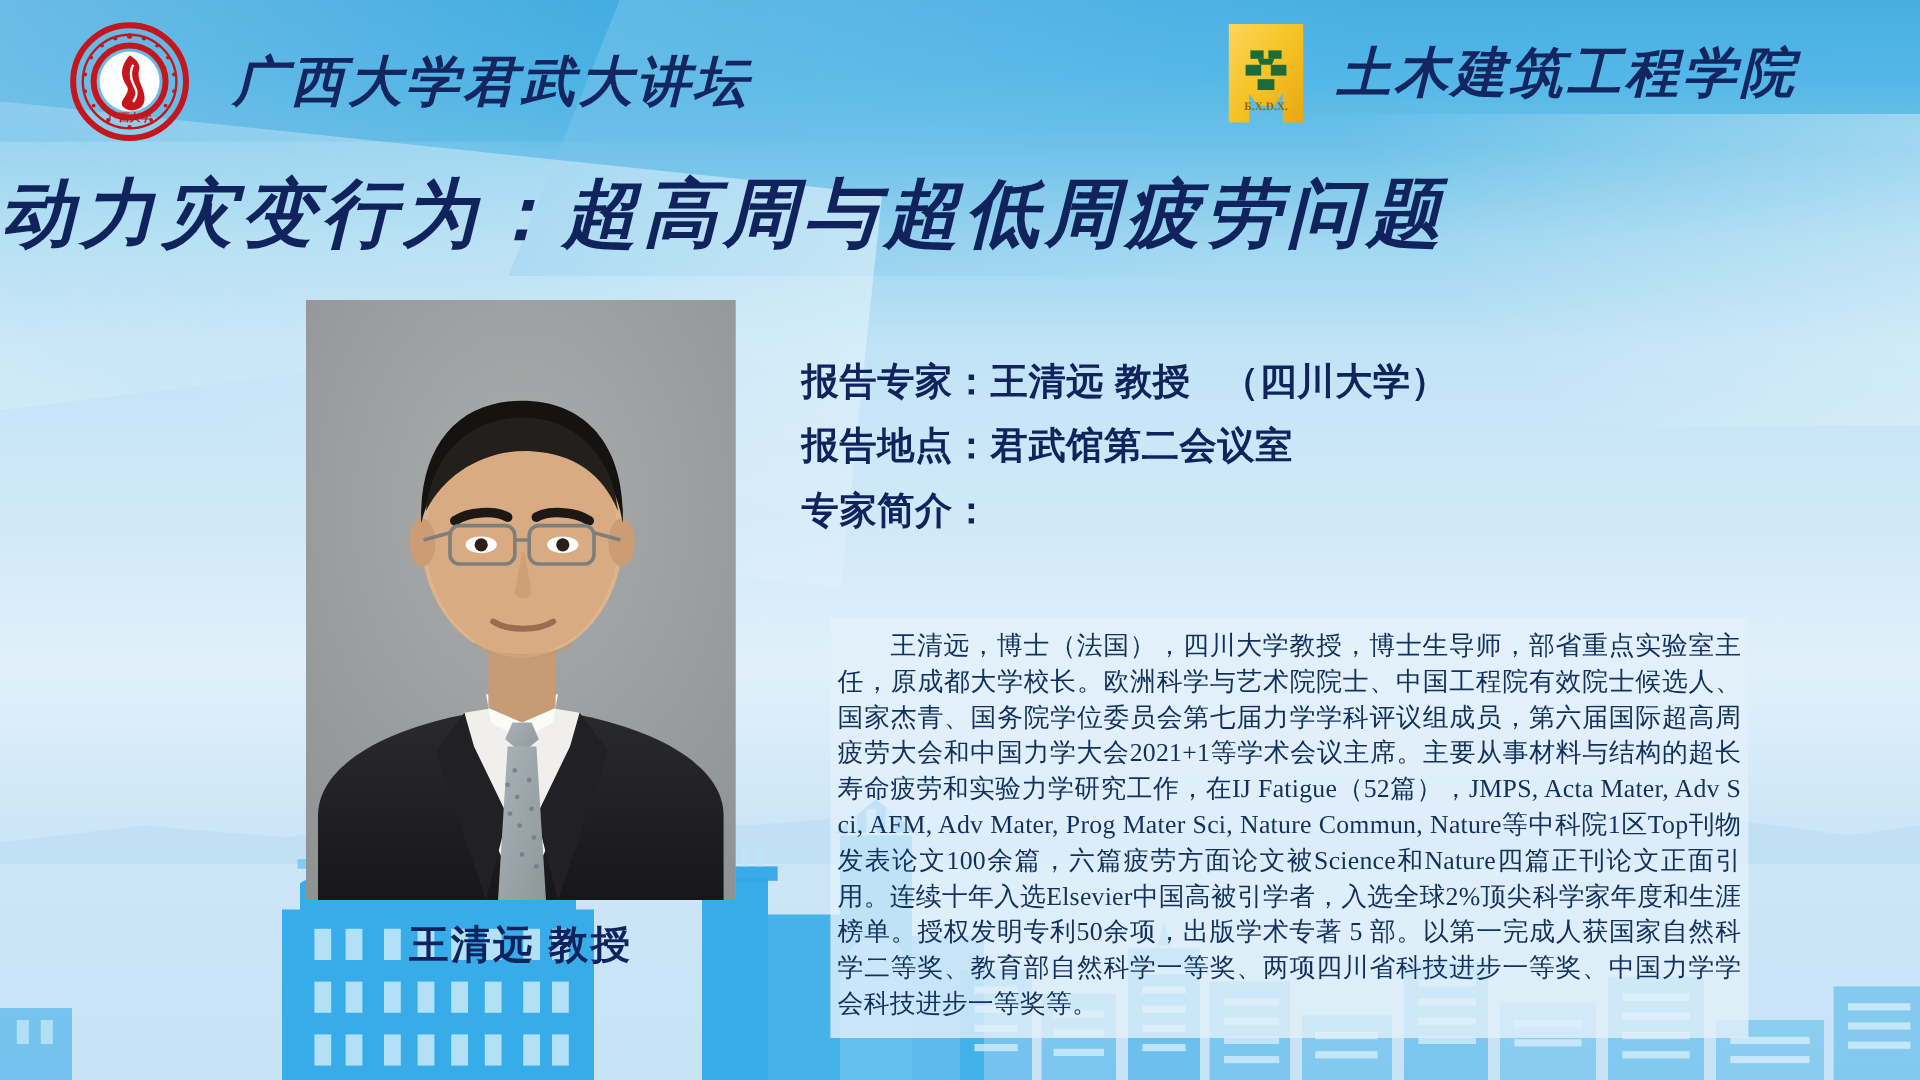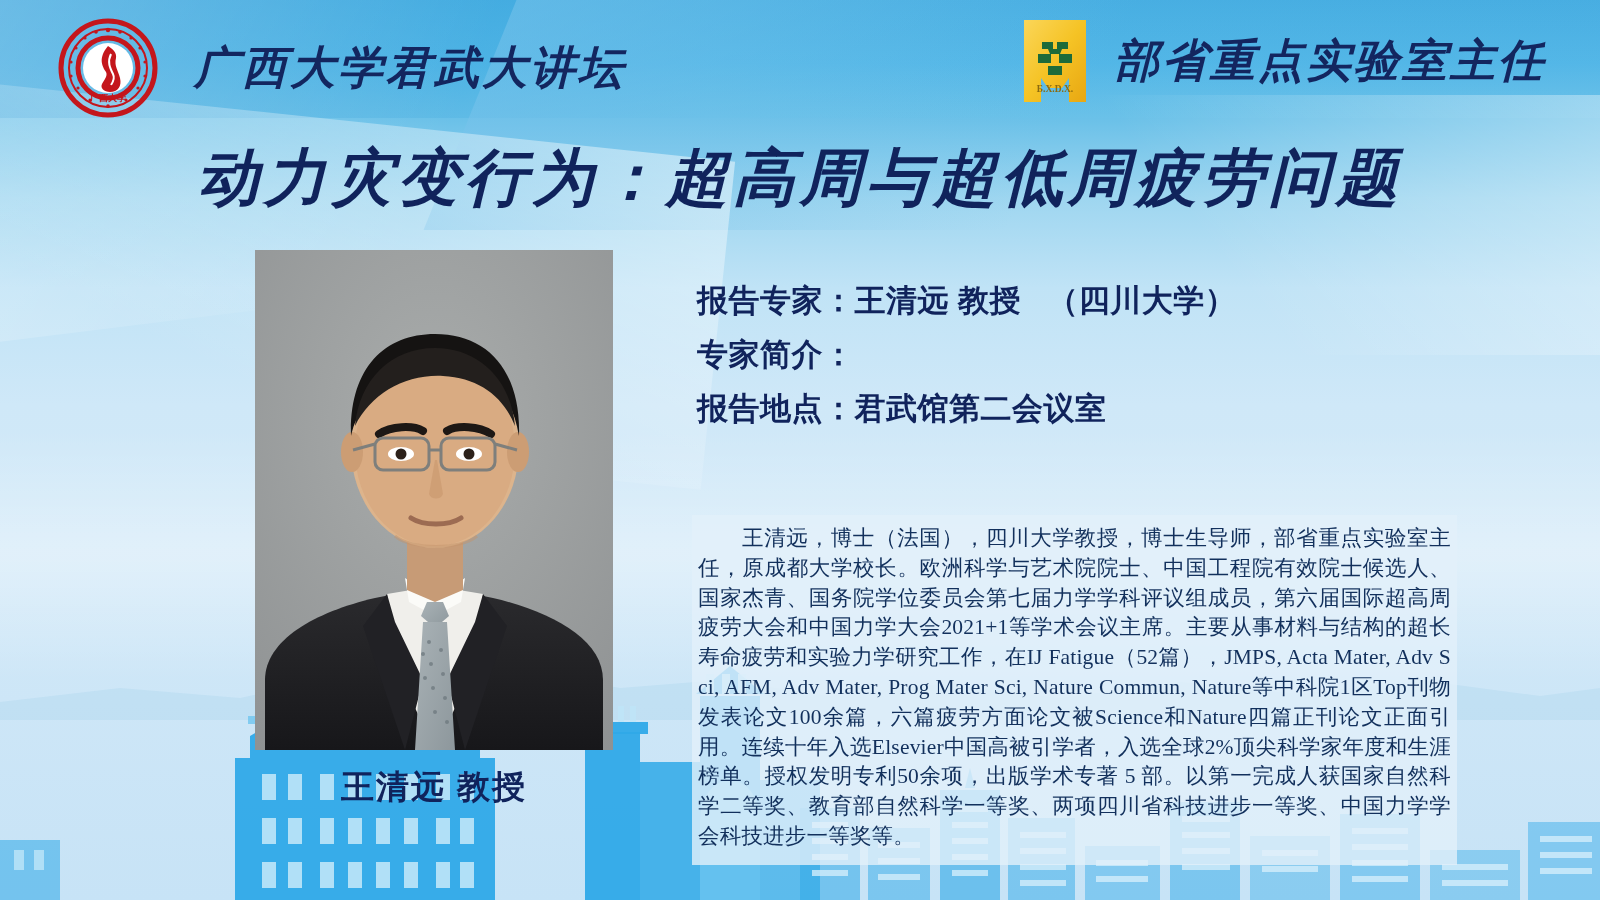--- a/index.html
+++ b/index.html
@@ -73,21 +73,20 @@
     font-style: italic;
     letter-spacing: 3px;
     color: #13265f;
     white-space: nowrap;
   }
   .brand-left .brand-text { margin-left: 36px; }
   .brand-right .brand-text { margin-left: 16px; }
   
   #main-title {
     position: absolute; left: 0; top: 136px; width: 1600px;
-    text-align: center;
     font-family: "Liberation Serif", serif;
     font-size: 62px;
     font-weight: 700;
     font-style: italic;
     letter-spacing: 5px;
     color: #10235c;
     white-space: nowrap;
   }
   
   #portrait {
@@ -99,21 +98,21 @@
   #portrait-caption {
     position: absolute; left: 255px; top: 765px; width: 358px;
     text-align: center;
     font-size: 33px;
     font-weight: 700;
     color: #10235c;
     letter-spacing: 2px;
     white-space: nowrap;
   }
   
-  #info-block { position: absolute; left: 668px; top: 274px; width: 820px; margin-left: 29px; }
+  #info-block { position: absolute; left: 668px; top: 291px; width: 820px; }
   .info-row {
     font-size: 31px;
     font-weight: 700;
     color: #10235c;
     line-height: 54px;
     white-space: nowrap;
     letter-spacing: 0.5px;
   }
   .info-label { }
   .info-value { }
@@ -306,21 +305,21 @@
         <g fill="#1d6b3a">
           <rect x="30" y="26" width="11" height="7"></rect>
           <rect x="45" y="26" width="11" height="7"></rect>
           <rect x="26" y="38" width="13" height="9"></rect>
           <rect x="47" y="38" width="13" height="9"></rect>
           <rect x="36" y="50" width="14" height="9"></rect>
           <path d="M36,33 L50,33 L48,38 L38,38 Z"></path>
         </g>
         <text x="43" y="76" font-family="'Liberation Serif',serif" font-size="9.5" fill="#8a6a10" text-anchor="middle" font-weight="700">Б.X.D.X.</text>
       </svg>
-      <div class="brand-text">部省重点实验室主任</div>
+      <div class="brand-text">土木建筑工程学院</div>
     </div>
   </div>
 
   <div id="main-title">动力灾变行为：超高周与超低周疲劳问题</div>
 
   <div id="portrait">
     <svg width="358" height="500" viewBox="0 0 358 500">
       <rect x="0" y="0" width="358" height="500" fill="#9b9e9e"></rect>
       <rect x="0" y="0" width="358" height="500" fill="url(#vg)"></rect>
       <defs>
@@ -396,24 +395,24 @@
       <path d="M140,286 C156,300 206,300 222,286" stroke="#c4946c" stroke-width="3" fill="none" opacity="0.5"></path>
     </svg>
   </div>
   <div id="portrait-caption">王清远  教授</div>
 
   <div id="info-block">
     <div class="info-row">
       <span class="info-label">报告专家：</span><span class="info-value">王清远  教授</span><span class="info-paren">（四川大学）</span>
     </div>
     <div class="info-row">
-      <span class="info-label">专家简介：</span>
+      <span class="info-label">报告地点：</span><span class="info-value">君武馆第二会议室</span>
     </div>
     <div class="info-row">
-      <span class="info-label">报告地点：</span><span class="info-value">君武馆第二会议室</span>
+      <span class="info-label">专家简介：</span>
     </div>
   </div>
 
   <div id="bio-box">
     <div id="bio-text">王清远，博士（法国），四川大学教授，博士生导师，部省重点实验室主任，原成都大学校长。欧洲科学与艺术院院士、中国工程院有效院士候选人、国家杰青、国务院学位委员会第七届力学学科评议组成员，第六届国际超高周疲劳大会和中国力学大会2021+1等学术会议主席。主要从事材料与结构的超长寿命疲劳和实验力学研究工作，在IJ Fatigue（52篇），JMPS, Acta Mater, Adv Sci, AFM, Adv Mater, Prog Mater Sci, Nature Commun, Nature等中科院1区Top刊物发表论文100余篇，六篇疲劳方面论文被Science和Nature四篇正刊论文正面引用。连续十年入选Elsevier中国高被引学者，入选全球2%顶尖科学家年度和生涯榜单。授权发明专利50余项，出版学术专著 5 部。以第一完成人获国家自然科学二等奖、教育部自然科学一等奖、两项四川省科技进步一等奖、中国力学学会科技进步一等奖等。</div>
   </div>
 
 </div>
 
 </body></html>

